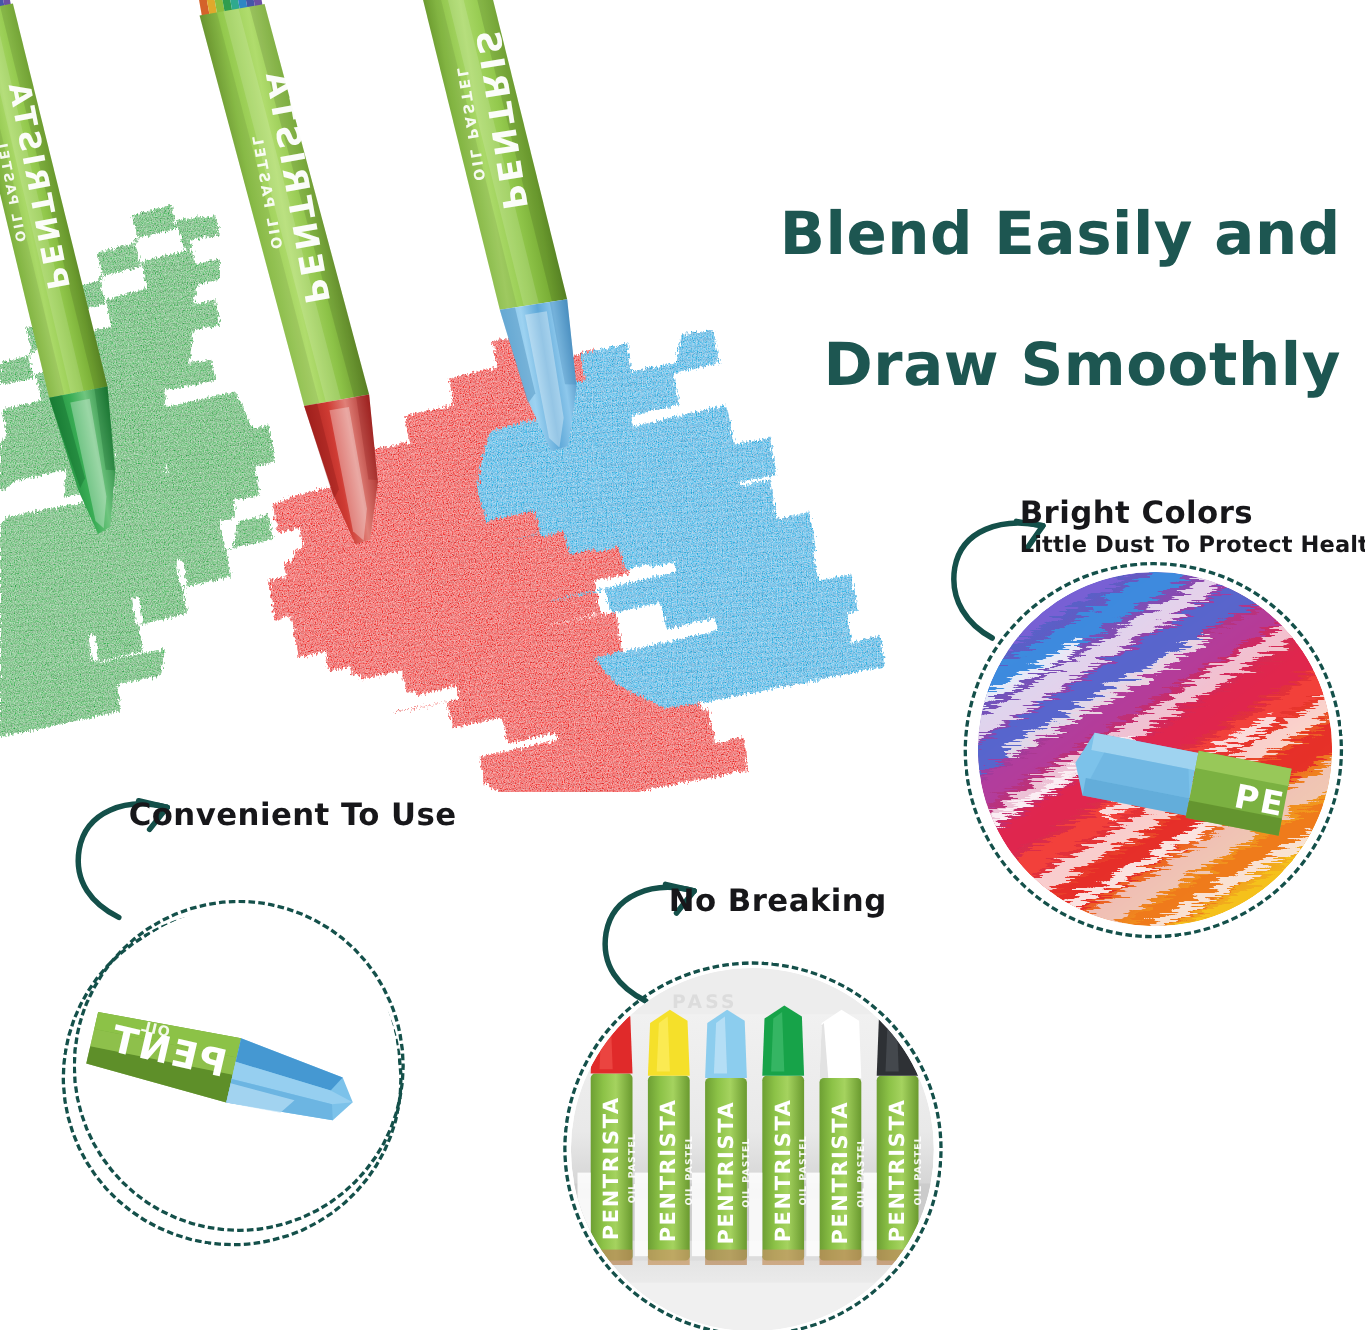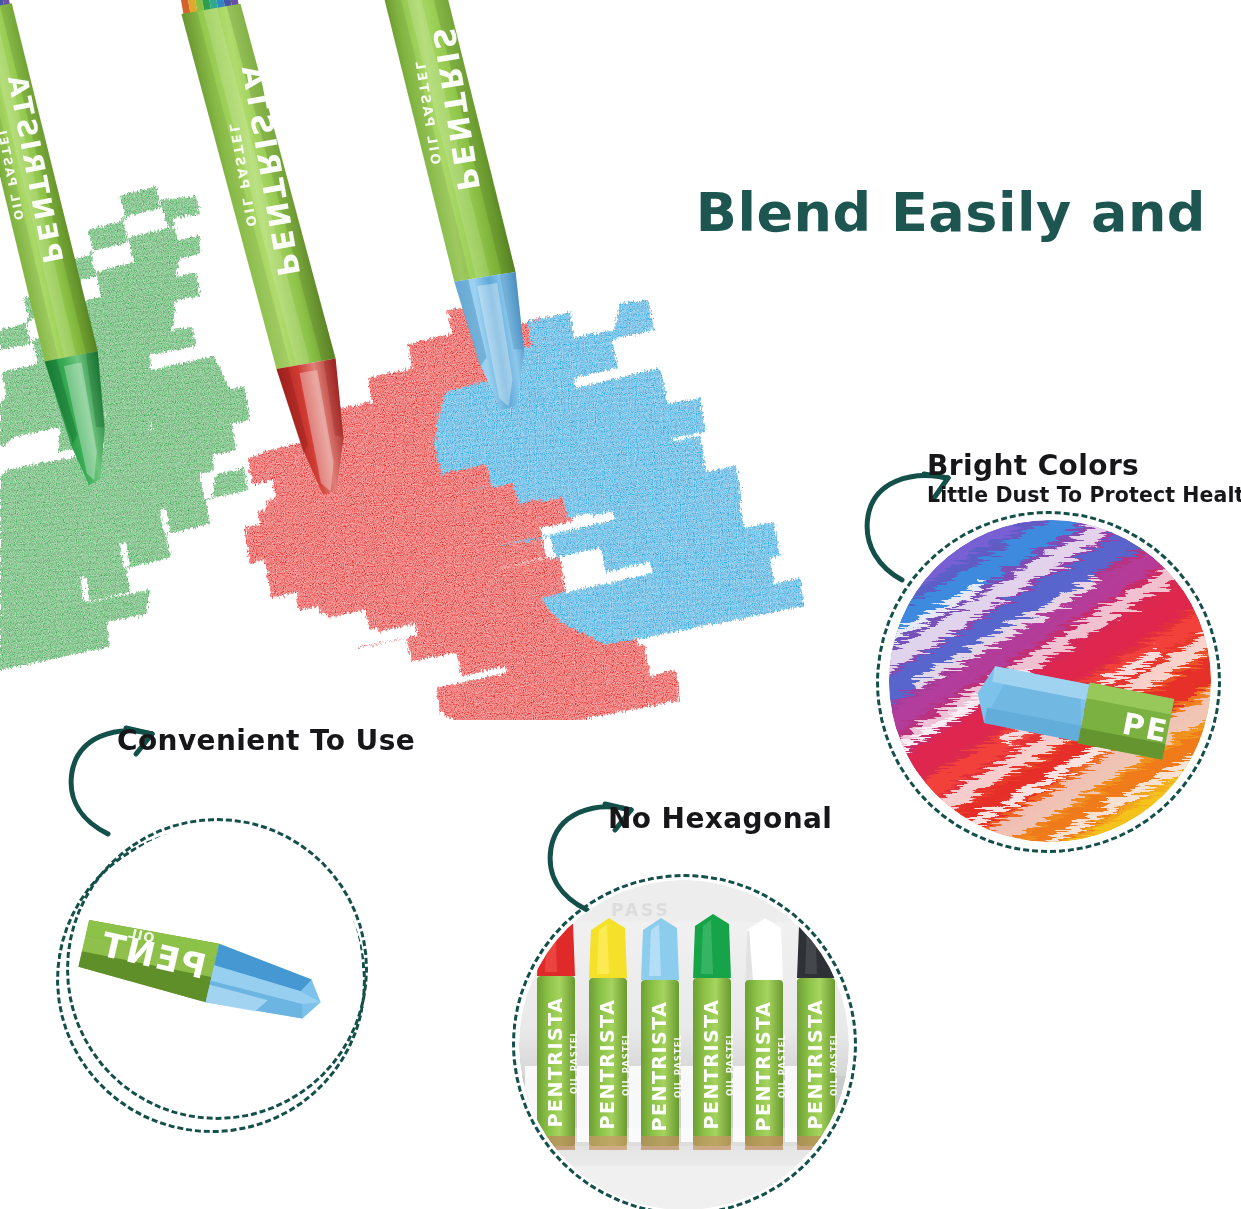--- a/index.html
+++ b/index.html
@@ -8,21 +8,21 @@
     background:#ffffff;
     font-family:"DejaVu Sans", sans-serif;
     overflow:hidden;
     position:relative;
   }
   #stage{position:absolute;inset:0;width:1241px;height:1209px;overflow:hidden;background:#fff;}
 
   
   .headline{
     position:absolute;
-    right:35px; top:124px;
+    right:22px; top:124px;
     text-align:right;
     font-family:"DejaVu Sans", sans-serif;
     font-weight:bold;
     font-size:54px;
     line-height:1.10;
     letter-spacing:0.5px;
     color:#1d5651;
     white-space:pre;
   }
   .headline .l2{display:block;}
@@ -320,20 +320,21 @@
       <path d="M 456,282 L 472,282 L 468,360 L 458,358 Z" fill="#3f84b3" opacity=".32"></path>
       <g transform="translate(428,110) rotate(90)">
         <text x="0" y="0" transform="scale(-1,1)" text-anchor="middle" font-family="DejaVu Sans, sans-serif" font-weight="bold" font-size="30" letter-spacing="3.5" fill="#ffffff" opacity=".97">PENTRIS</text>
         <text x="0" y="22" transform="scale(-1,1)" text-anchor="middle" font-family="DejaVu Sans, sans-serif" font-weight="bold" font-size="13" letter-spacing="2.4" fill="#ffffff" opacity=".92">OIL PASTEL</text>
       </g>
     </g>
   </svg>
 
   <div class="headline">
     <span>Blend Easily and</span>
+    <span class="l2">Draw Smoothly</span>
   </div>
 
   <svg class="arrow" id="arrow-bright" width="100" height="120" viewBox="0 0 100 120">
     <path d="M 90,10 C 52,2 16,14 10,48 C 5,78 22,100 44,112" fill="none" stroke="#14504a" stroke-width="5" stroke-linecap="round"></path>
     <path d="M 90,10 L 66,6" fill="none" stroke="#14504a" stroke-width="5" stroke-linecap="round"></path>
     <path d="M 90,10 L 76,30" fill="none" stroke="#14504a" stroke-width="5" stroke-linecap="round"></path>
   </svg>
   <div class="callout" id="callout-bright">
     <div class="c-title">Bright Colors</div>
     <div class="c-sub">Little Dust To Protect Health</div>
@@ -452,21 +453,21 @@
       </g>
     </svg>
   </div>
 
   <svg class="arrow" id="arrow-nobreak" width="100" height="120" viewBox="0 0 100 120">
     <path d="M 90,12 C 52,2 16,16 10,50 C 5,80 22,100 46,112" fill="none" stroke="#14504a" stroke-width="5" stroke-linecap="round"></path>
     <path d="M 90,12 L 64,6" fill="none" stroke="#14504a" stroke-width="5" stroke-linecap="round"></path>
     <path d="M 90,12 L 74,32" fill="none" stroke="#14504a" stroke-width="5" stroke-linecap="round"></path>
   </svg>
   <div class="callout" id="callout-nobreak">
-    <div class="c-title">No Hexagonal</div>
+    <div class="c-title">No Breaking</div>
   </div>
 
   <div class="dashring" id="ring-nobreak"></div>
   <div class="inset" id="inset-nobreak">
     <svg width="330" height="330" viewBox="0 0 330 330">
       <defs>
         <clipPath id="clipTray">
             <circle cx="165" cy="165" r="165"></circle>
           </clipPath>
         <linearGradient id="trayG" x1="0" y1="0" x2="0" y2="1">

